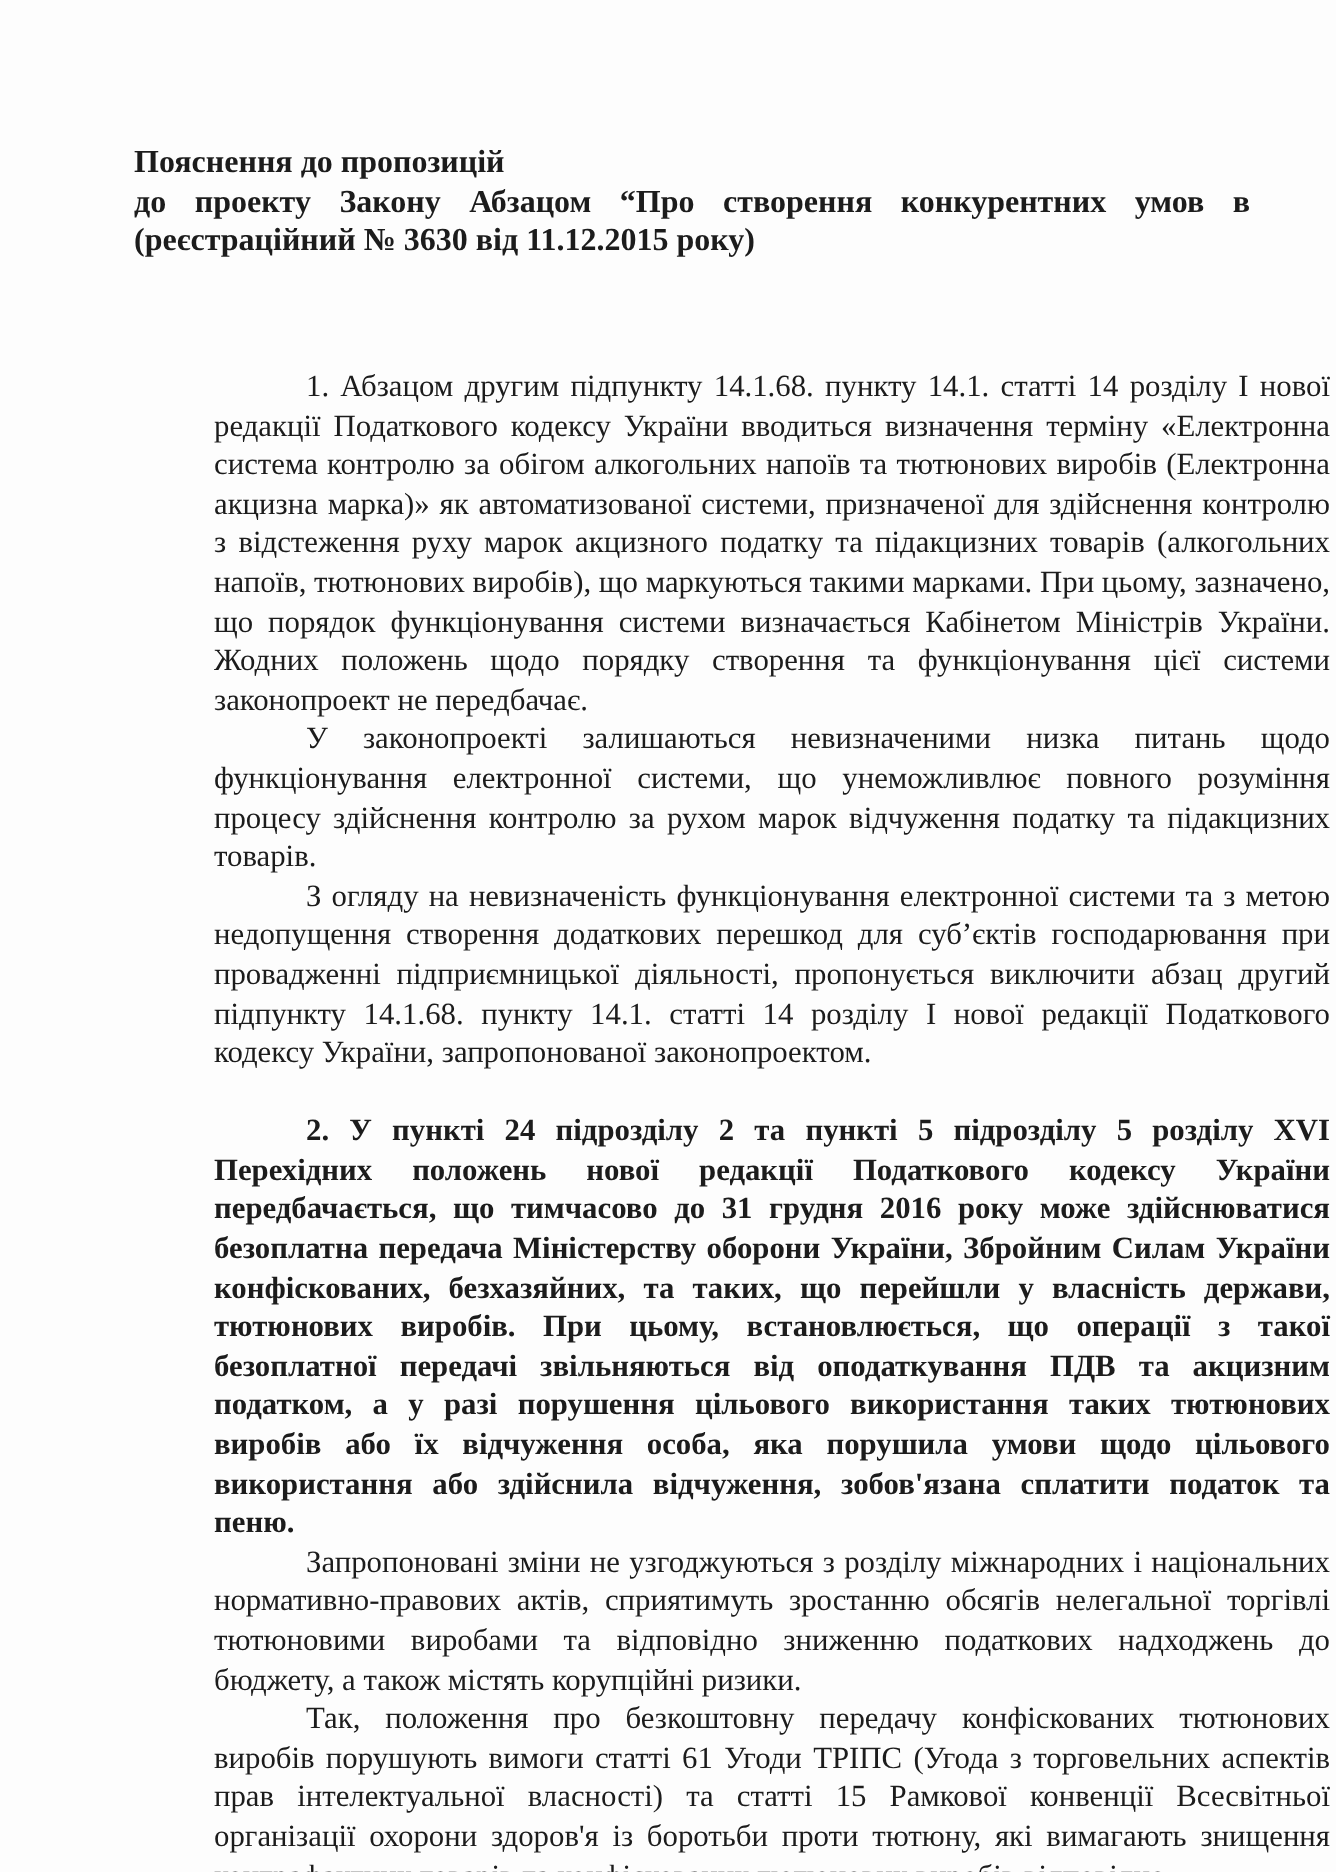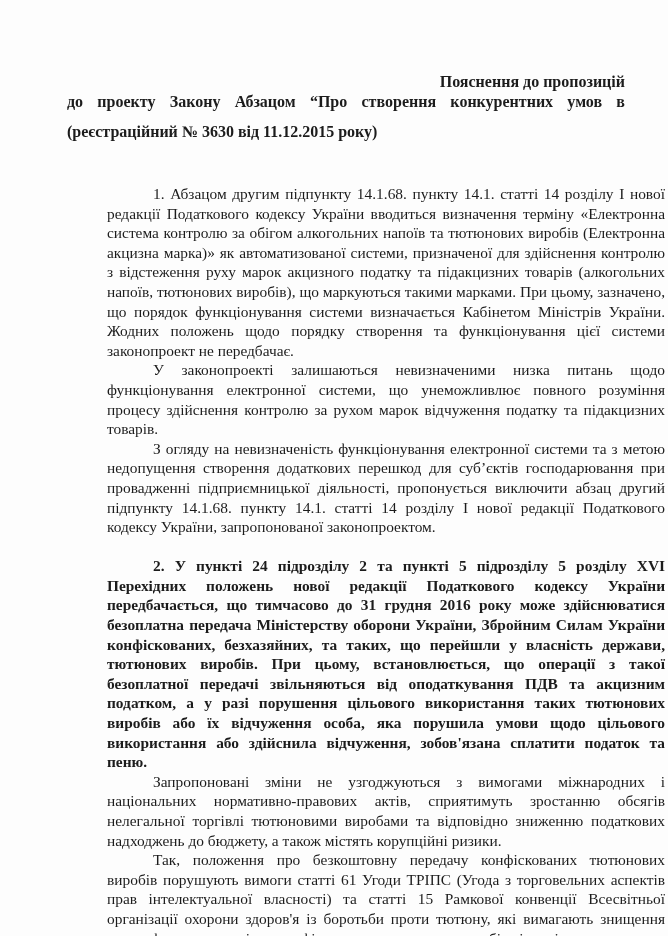--- a/index.html
+++ b/index.html
@@ -7,23 +7,23 @@
   .page {
     position: absolute; left: 0; top: 0; width: 668px; height: 936px;
     background: #fdfdfd;
     font-family: "Liberation Serif", "DejaVu Serif", serif;
     color: #1c1c1c;
   }
   .heading {
     position: absolute; left: 67px; width: 558px; top: 72px;
     font-weight: bold; font-size: 16px; line-height: 19.5px;
   }
-  .heading .title { text-align: right; }
+  .heading .title { text-align: left; }
   .heading .line { text-align: justify; text-align-last: justify; }
-  .heading .line.last { text-align-last: left; margin-top: 11px; }
+  .heading .line.last { text-align-last: left; }
   .body {
     position: absolute; left: 67px; width: 558px; top: 184px;
     font-size: 15.4px; line-height: 19.6px; margin-left: 40px;
   }
   .body p {
     margin: 0; text-align: justify; text-indent: 46px;
   }
   .body p.section-start { margin-top: 19.6px; font-weight: bold; }
 </style>
 </head>
@@ -34,16 +34,16 @@
     <div class="title">Пояснення до пропозицій</div>
     <div class="line">до проекту Закону Абзацом “Про створення конкурентних умов в</div>
     <div class="line last">(реєстраційний № 3630 від 11.12.2015 року)</div>
   </div>
 
   <div class="body">
     <p>1. Абзацом другим підпункту 14.1.68. пункту 14.1. статті 14 розділу І нової редакції Податкового кодексу України вводиться визначення терміну «Електронна система контролю за обігом  алкогольних напоїв та тютюнових виробів (Електронна акцизна марка)» як автоматизованої системи, призначеної для здійснення контролю з відстеження руху марок акцизного податку та підакцизних товарів (алкогольних напоїв, тютюнових виробів), що маркуються такими марками. При цьому, зазначено, що порядок функціонування системи визначається Кабінетом Міністрів України. Жодних положень щодо порядку створення та функціонування цієї системи законопроект не передбачає.</p>
     <p>У законопроекті залишаються невизначеними низка питань щодо функціонування електронної системи, що унеможливлює повного розуміння процесу здійснення контролю за рухом марок відчуження податку та підакцизних товарів.</p>
     <p>З огляду на невизначеність функціонування електронної системи та з метою недопущення створення додаткових перешкод для суб’єктів господарювання при провадженні підприємницької діяльності, пропонується виключити абзац другий підпункту 14.1.68. пункту 14.1. статті 14 розділу І нової редакції Податкового кодексу України, запропонованої законопроектом.</p>
     <p class="section-start">2. У пункті 24 підрозділу 2 та пункті 5 підрозділу 5 розділу XVI Перехідних положень нової редакції Податкового кодексу України передбачається, що тимчасово до 31 грудня 2016 року може здійснюватися безоплатна передача Міністерству оборони України, Збройним Силам України конфіскованих, безхазяйних, та таких, що перейшли у власність держави, тютюнових виробів. При цьому, встановлюється, що операції з такої безоплатної передачі звільняються від оподаткування ПДВ та акцизним податком, а у разі порушення цільового використання таких тютюнових виробів або їх відчуження особа, яка порушила умови щодо цільового використання або здійснила відчуження, зобов'язана сплатити податок та пеню.</p>
-    <p>Запропоновані зміни не узгоджуються з вимогами міжнародних і національних нормативно-правових актів, сприятимуть зростанню обсягів нелегальної торгівлі тютюновими виробами та відповідно зниженню податкових надходжень до бюджету, а також містять корупційні ризики.</p>
+    <p>Запропоновані зміни не узгоджуються з розділу міжнародних і національних нормативно-правових актів, сприятимуть зростанню обсягів нелегальної торгівлі тютюновими виробами та відповідно зниженню податкових надходжень до бюджету, а також містять корупційні ризики.</p>
     <p>Так, положення про безкоштовну передачу конфіскованих тютюнових виробів порушують вимоги статті 61 Угоди ТРІПС (Угода з торговельних аспектів прав інтелектуальної власності) та статті 15 Рамкової конвенції Всесвітньої організації охорони здоров'я із боротьби проти тютюну, які вимагають знищення контрафактних товарів та конфіскованих тютюнових виробів відповідно.</p>
   </div>
 </div>
 
 </body></html>

